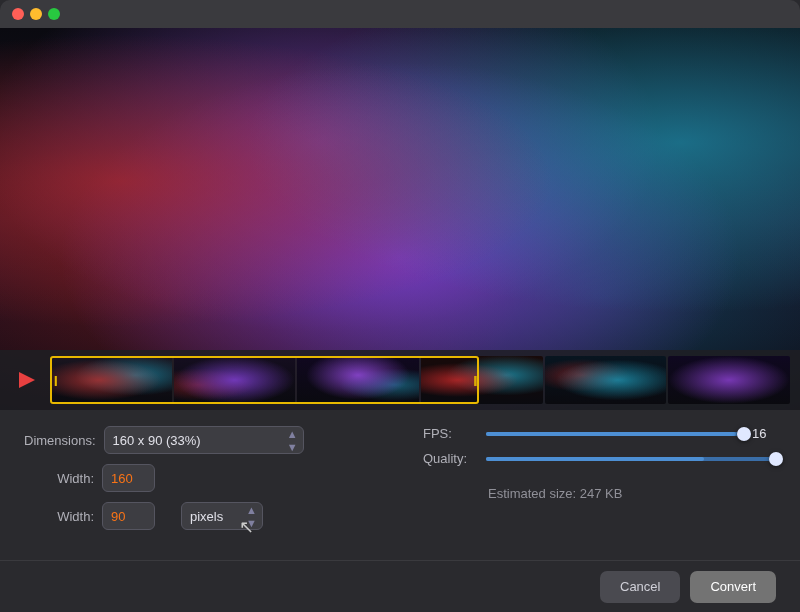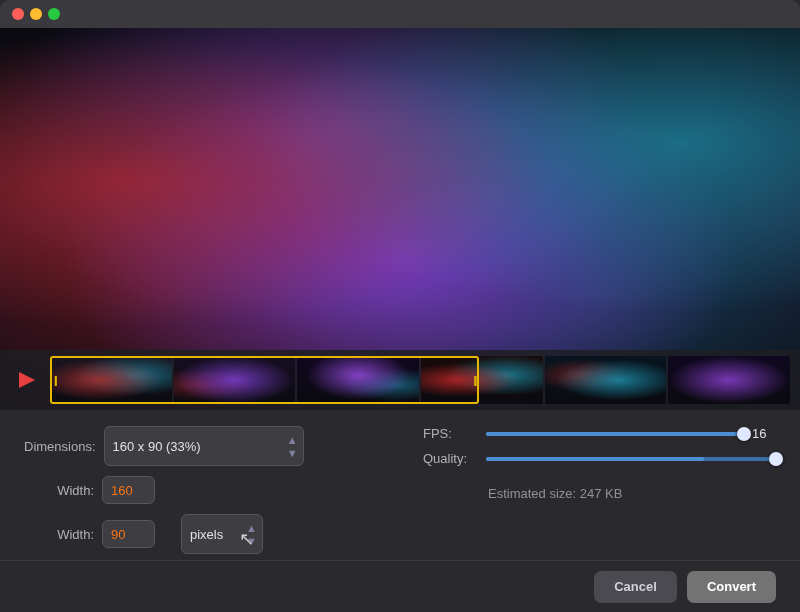--- a/index.html
+++ b/index.html
@@ -230,21 +230,21 @@
     .select-wrapper select {
       background: #3d3d42;
       border: 1px solid #555560;
       border-radius: 6px;
       color: #e0e0e8;
       font-size: 13px;
       padding: 4px 28px 4px 8px;
       appearance: none;
       -webkit-appearance: none;
       cursor: pointer;
-      height: 40px;
+      height: 28px;
     }
 
     .select-arrow {
       position: absolute;
       right: 6px;
       top: 50%;
       transform: translateY(-50%);
       pointer-events: none;
       color: #8080a0;
       font-size: 11px;
@@ -323,21 +323,21 @@
       padding: 0 24px;
       gap: 10px;
       border-top: 1px solid #3a3a3e;
     }
 
     .btn {
       height: 32px;
       padding: 0 20px;
       border-radius: 7px;
       font-size: 13px;
-      font-weight: 700;
+      font-weight: 400;
       cursor: pointer;
       border: none;
       outline: none;
     }
 
     .btn-cancel {
       background: #4a4a50;
       color: #d0d0d8;
     }
 

